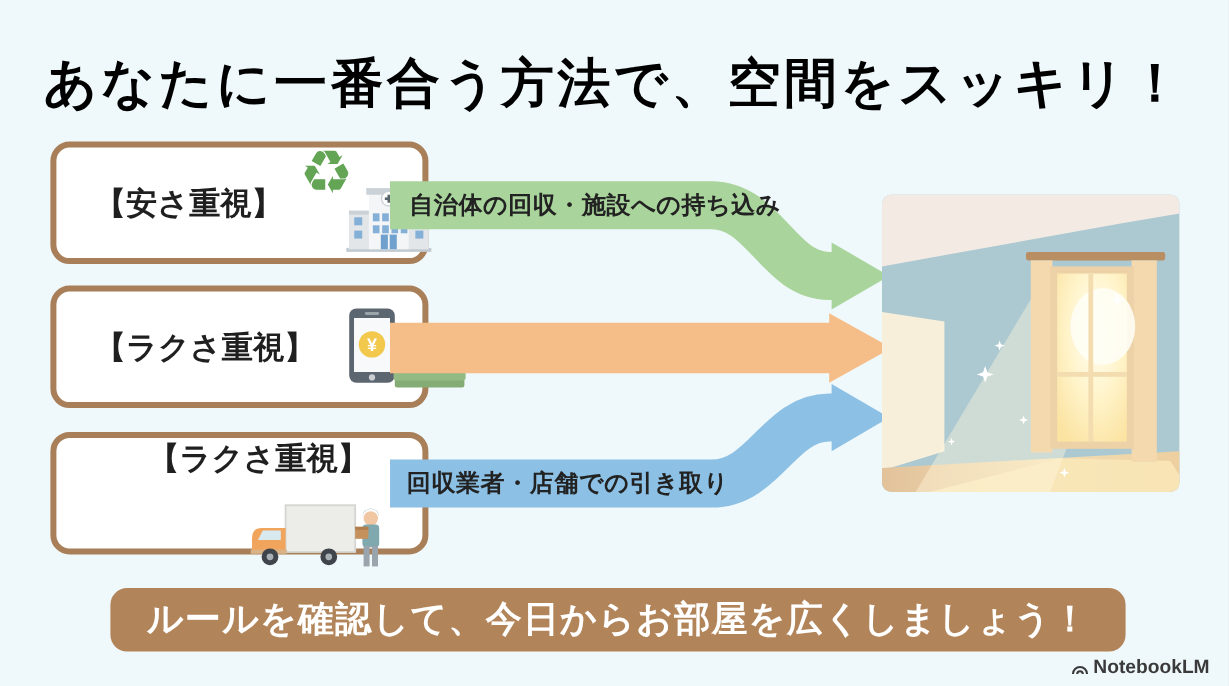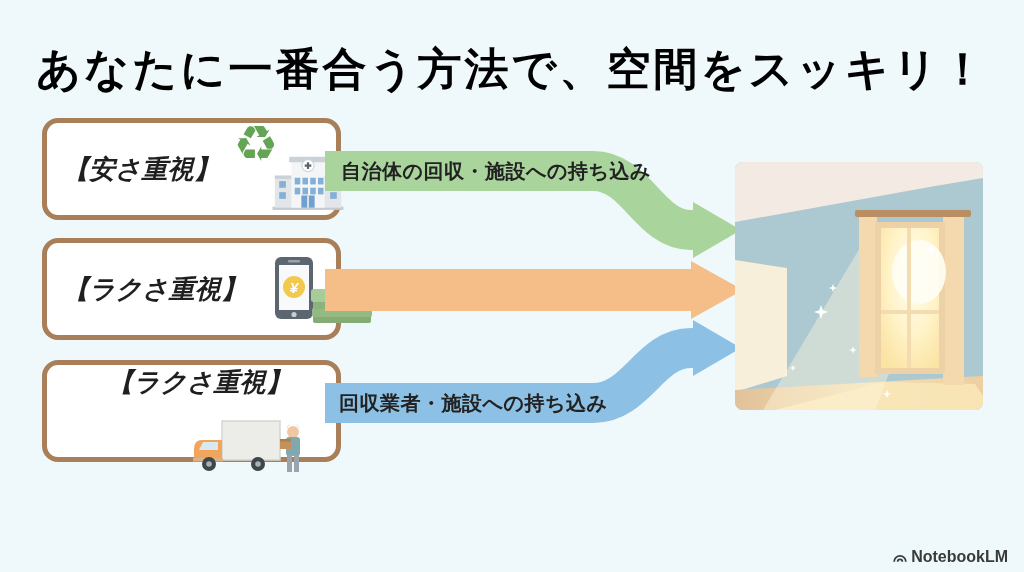--- a/index.html
+++ b/index.html
@@ -6,21 +6,21 @@
   body{font-family:"Liberation Sans","DejaVu Sans",sans-serif;background:#dfe6ea;}
   .stage{position:relative;width:1024px;height:572px;background:#EFF8FB;overflow:hidden;}
 
   
   .title{position:absolute;top:40px;left:0;width:1024px;margin:0;text-align:center;
          font-size:44px;font-weight:900;letter-spacing:3px;color:#000000;}
 
   
   .option-box{position:absolute;left:42px;width:273px;height:92px;background:#FFFFFF;
               border:5px solid #A87F58;border-radius:16px;display:flex;align-items:center;
-              padding-left:16px;font-style:italic;}
+              padding-left:32px;}
   .box1{top:118px;} .box2{top:238px;} .box3{top:360px;flex-direction:column;}
   .box-label{font-size:26px;font-weight:900;color:#1F1F1F;white-space:nowrap;flex:0 0 auto;}
   .box-icons{position:relative;flex:1;height:100%;}
   .recycle{position:absolute;left:14px;top:-4px;font-size:50px;line-height:1;color:#64A455;font-weight:700;}
   .building-svg{position:absolute;left:52px;top:26px;}
   .phone-svg{position:absolute;left:26px;top:12px;}
   .money-svg{position:absolute;left:62px;top:40px;}
   .truck-svg{position:absolute;left:-10px;top:16px;}
   .worker-svg{position:absolute;left:78px;top:22px;}
 
@@ -130,21 +130,21 @@
   <svg class="arrows" viewBox="0 0 420 290">
     <path d="M0,31 H268 C312,31 324,90 366,90 H372" fill="none" stroke="#A9D59C" stroke-width="40"></path>
     <polygon points="368,62 416,90 368,118" fill="#A9D59C"></polygon>
     <path d="M0,150 H370" fill="none" stroke="#F5BE88" stroke-width="42"></path>
     <polygon points="366,121 418,150 366,179" fill="#F5BE88"></polygon>
     <path d="M0,263 H268 C312,263 324,208 366,208 H372" fill="none" stroke="#8CC0E4" stroke-width="40"></path>
     <polygon points="368,180 416,208 368,236" fill="#8CC0E4"></polygon>
   </svg>
 
   <div class="arrow-label al1">自治体の回収・施設への持ち込み</div>
-  <div class="arrow-label al3">回収業者・施設への持ち込み</div>
+  <div class="arrow-label al3">回収業者・店舗での引き取り</div>
 
   <svg class="room" viewBox="0 0 248 248">
     <defs>
       <clipPath id="roomClip">
           <rect x="0" y="0" width="248" height="248" rx="8"></rect>
         </clipPath>
       <radialGradient id="glow" cx="55%" cy="35%" r="75%">
         <stop offset="0%" stop-color="#FFFEF4"></stop>
         <stop offset="55%" stop-color="#FFF3C8"></stop>
         <stop offset="100%" stop-color="#FBE3A2"></stop>
@@ -173,20 +173,23 @@
       <rect x="146" y="148" width="58" height="4" fill="#F2DCB0"></rect>
       <use href="#spark" transform="translate(86,150)"></use>
       <use href="#spark" transform="translate(98,126) scale(0.6)"></use>
       <use href="#spark" transform="translate(118,188) scale(0.55)"></use>
       <use href="#spark" transform="translate(196,88) scale(0.8)"></use>
       <use href="#spark" transform="translate(152,232) scale(0.6)"></use>
       <use href="#spark" transform="translate(58,206) scale(0.45)"></use>
     </g>
   </svg>
 
+  <div class="banner">
+    <span>ルールを確認して、今日からお部屋を広くしましょう！</span>
+  </div>
 
   <div class="watermark">
     <svg width="14" height="12" viewBox="0 0 24 20">
       <path d="M2,18 a10,10 0 0 1 20,0" fill="none" stroke="#3A3A3A" stroke-width="3"></path>
       <path d="M8,18 a4,4 0 0 1 8,0" fill="none" stroke="#3A3A3A" stroke-width="3"></path>
     </svg>
     <span>NotebookLM</span>
   </div>
 
 </div>

